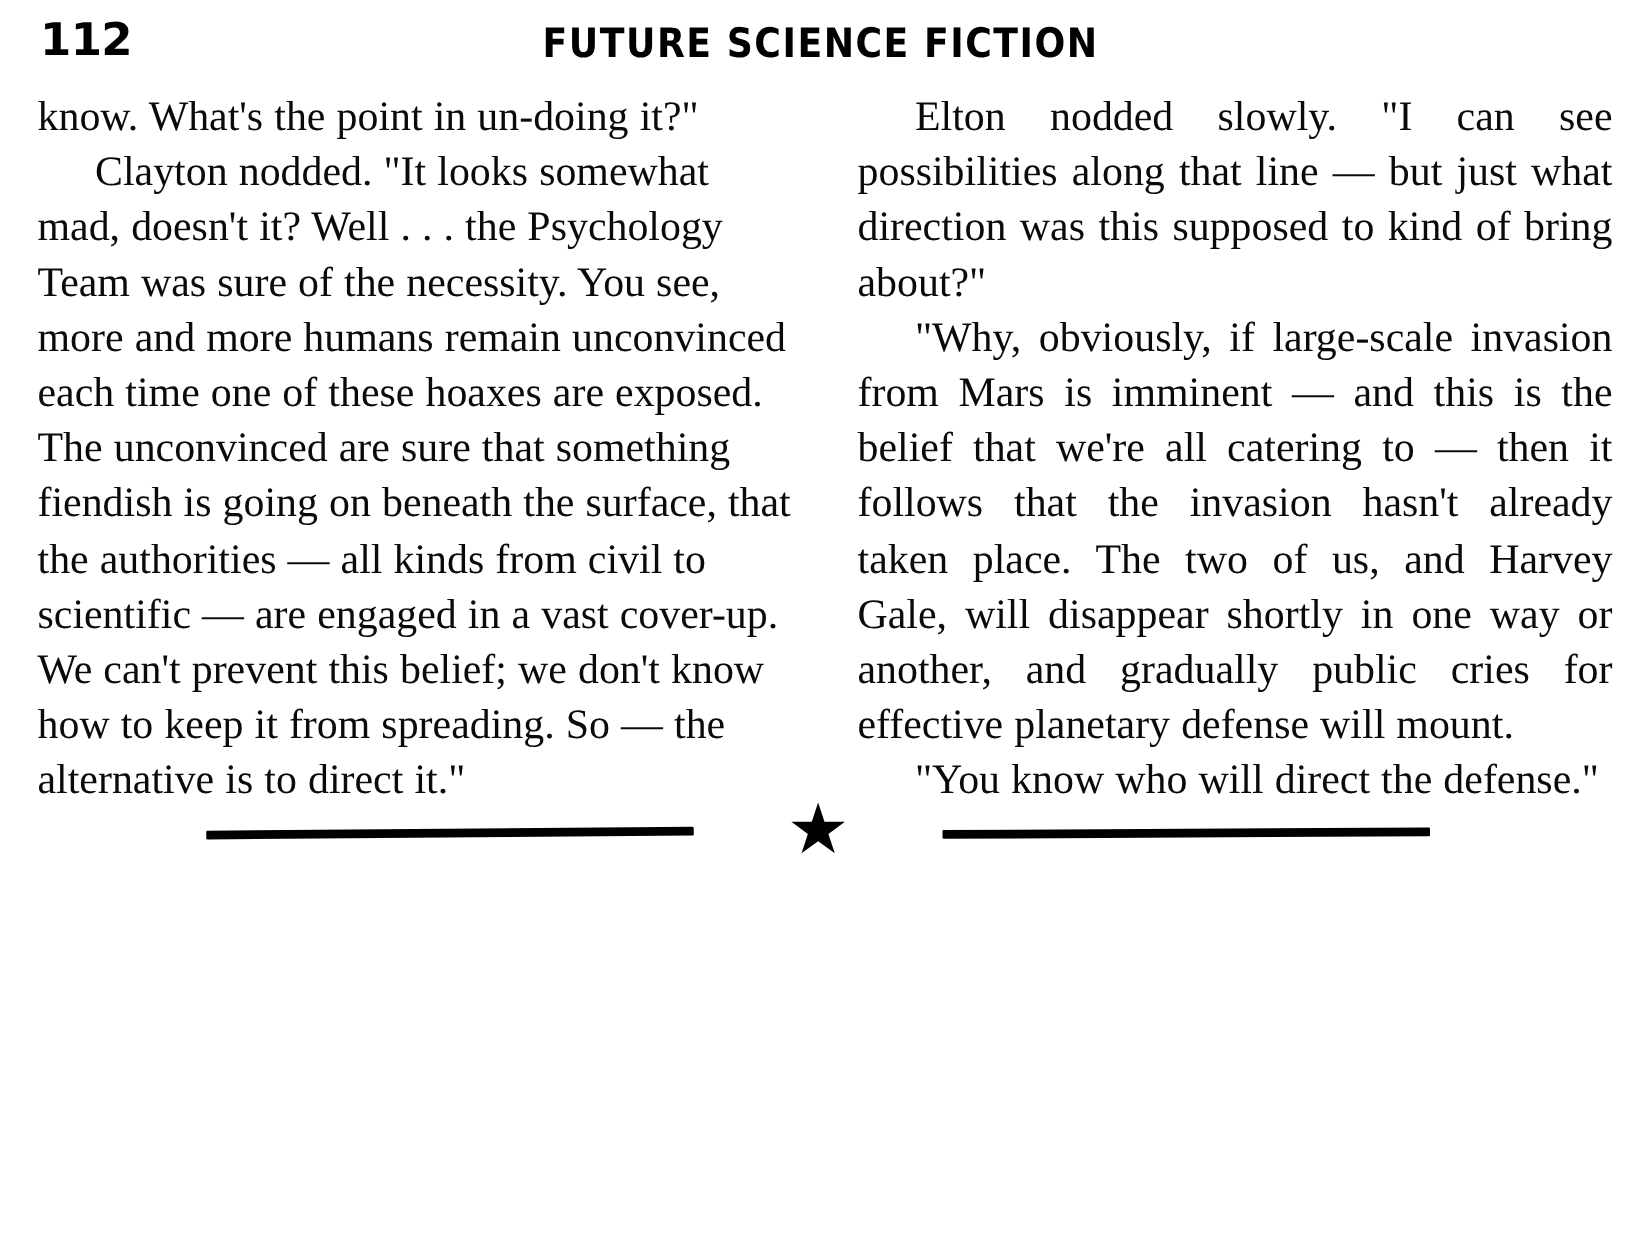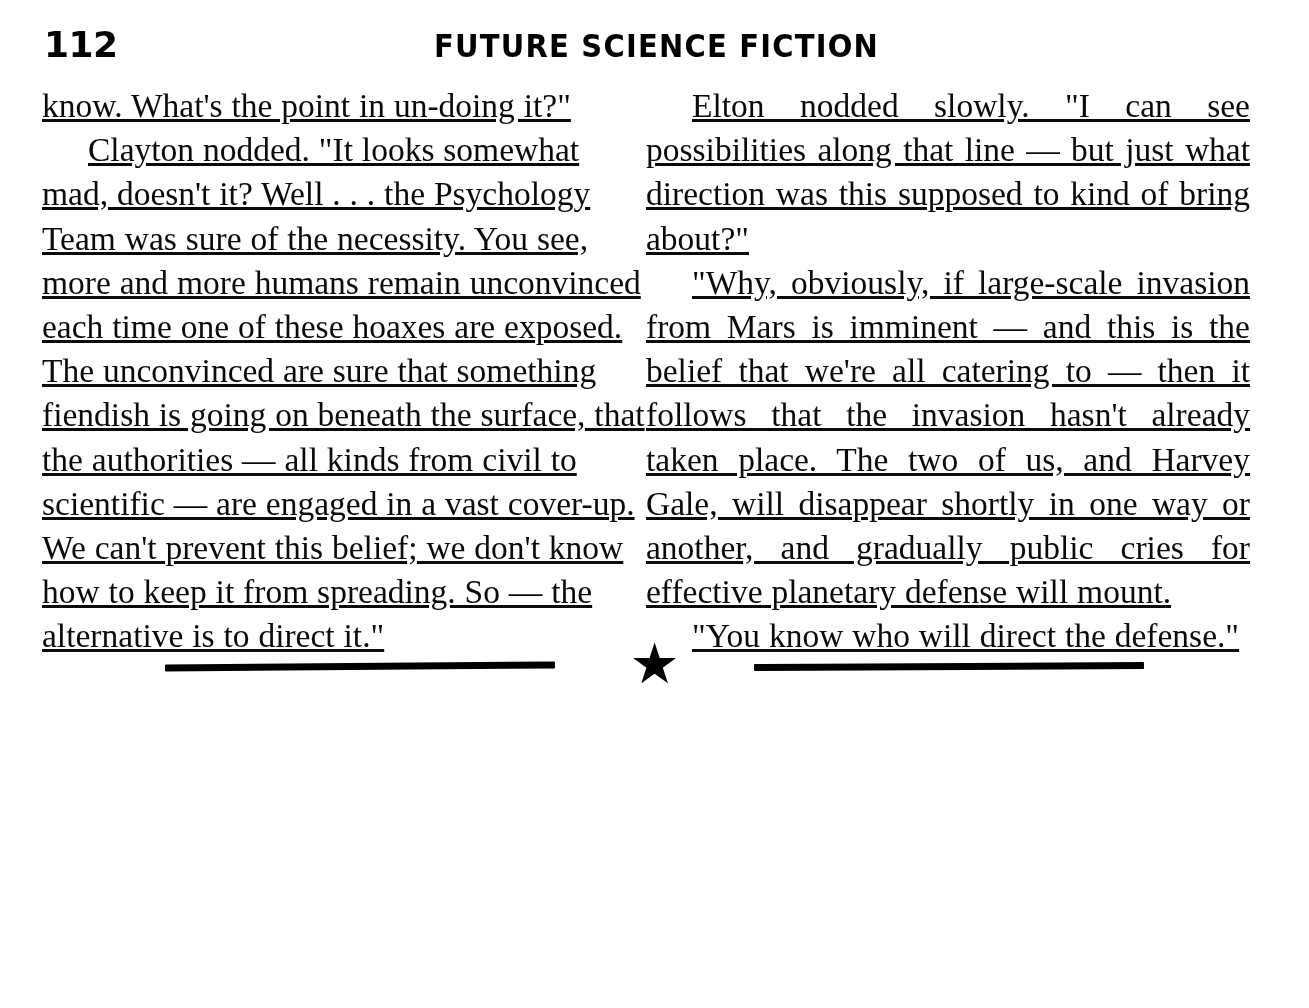--- a/index.html
+++ b/index.html
@@ -12,21 +12,21 @@
     height: 1008px;
     font-family: "Liberation Serif", serif;
     color: #0a0a0a;
     overflow: hidden;
   }
   .page {
     position: relative;
     width: 1309px;
     height: 718px;
     box-sizing: border-box;
-    padding: 16px;
+    padding: 4px;
   }
   
   .running-head {
     position: relative;
     height: 62px;
     margin: 0 18px 0 22px;
   }
   .folio {
     position: absolute;
     left: 6px;
@@ -48,21 +48,21 @@
     font-size: 29px;
     letter-spacing: 1.2px;
     color: #000;
     transform: scaleY(1.12);
     transform-origin: center top;
   }
   
   .columns {
     display: flex;
     margin: 6px 26px 0 26px;
-    text-decoration: underline;
+    gap: 52px;
   }
   .col {
     width: 604px;
     flex: 0 0 604px;
   }
   .col p {
     margin: 0;
     text-align: justify;
     text-justify: inter-word;
     font-size: 33.5px;

